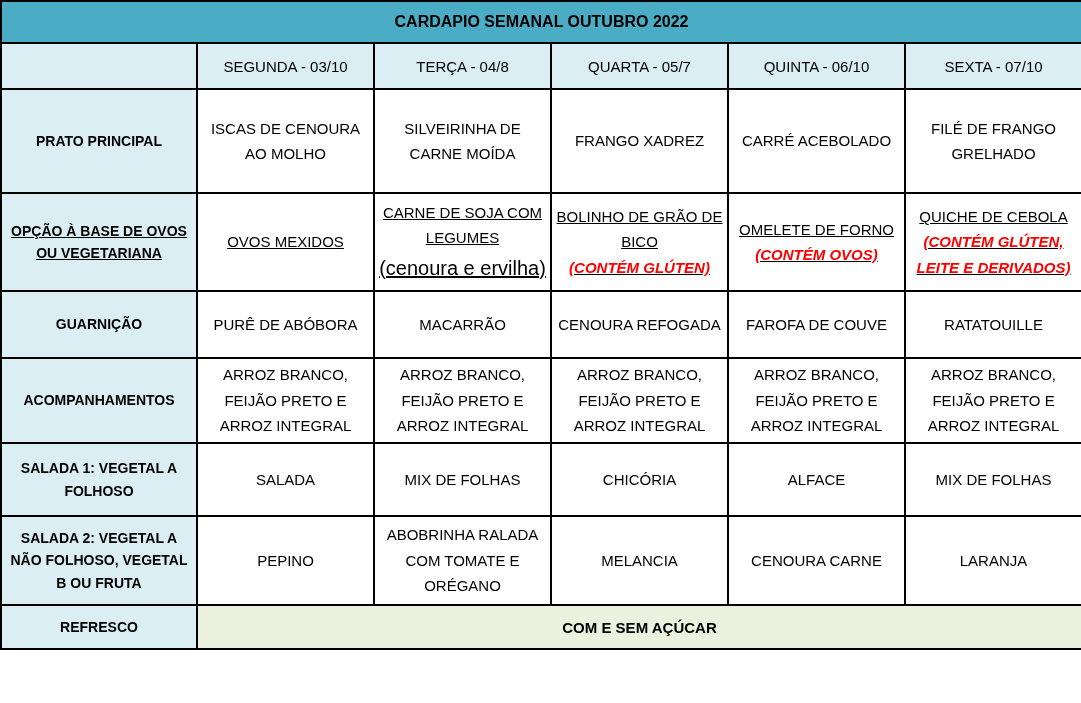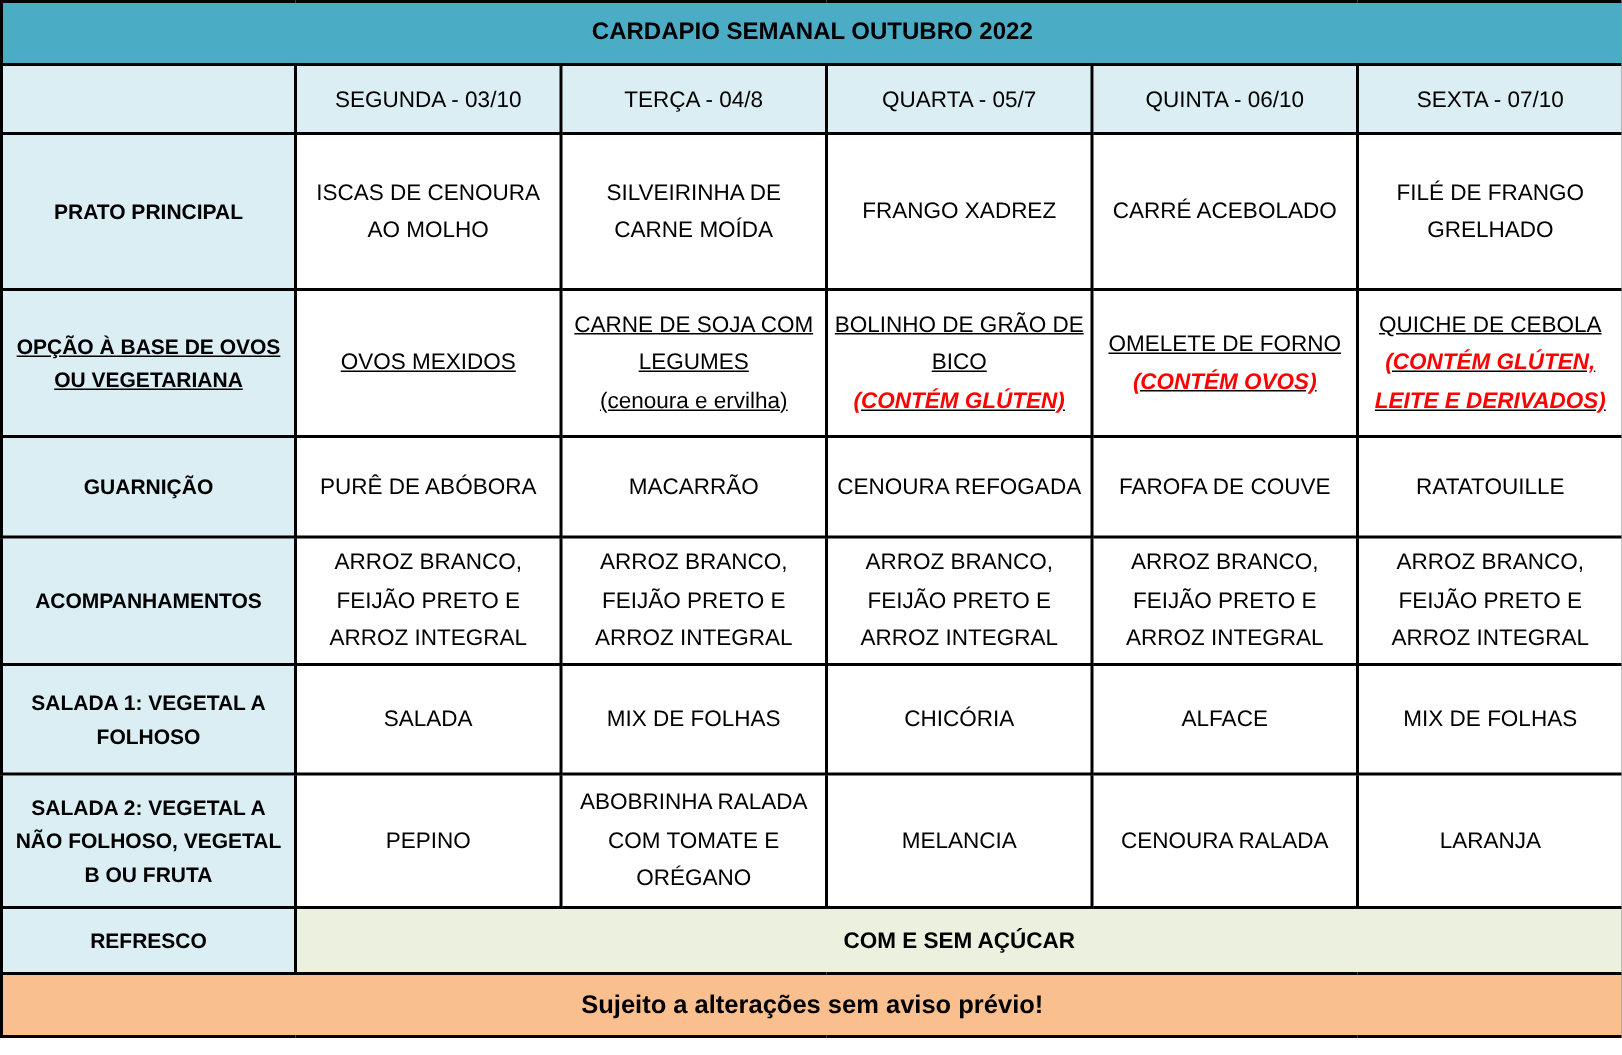--- a/index.html
+++ b/index.html
@@ -49,21 +49,21 @@
     line-height:1.6;
     padding:2px 6px;
   }
   td.menu-cell{
     background:var(--cell_white,#fff);
     font-size:15px;
     font-weight:normal;
     line-height:1.7;
   }
   td.menu-cell .sub-note{
-    font-size:15px;
+    font-size:20px;
     font-weight:normal;
   }
   td.menu-cell .allergen-note{
     color:var(--allergen_red,#FF0000);
     font-weight:bold;
     font-style:italic;
   }
   #menu-body tr:nth-child(1){height:104px;}
   #menu-body tr:nth-child(2){height:98px;text-decoration:underline;}
   #menu-body tr:nth-child(3){height:67px;}
@@ -209,29 +209,26 @@
         <td class="menu-cell">
           <div>PEPINO</div>
         </td>
         <td class="menu-cell">
           <div>ABOBRINHA RALADA COM TOMATE E ORÉGANO</div>
         </td>
         <td class="menu-cell">
           <div>MELANCIA</div>
         </td>
         <td class="menu-cell">
-          <div>CENOURA RALADA</div>
+          <div>CENOURA CARNE</div>
         </td>
         <td class="menu-cell">
           <div>LARANJA</div>
         </td>
       </tr>
     </tbody>
   <tbody>
     <tr class="refresco-row">
       <th class="row-label">REFRESCO</th>
       <td colspan="5" class="refresco-cell">COM E SEM AÇÚCAR</td>
     </tr>
-    <tr class="footer-row">
-      <td colspan="6">Sujeito a alterações sem aviso prévio!</td>
-    </tr>
   </tbody>
 </table>
 
 </body></html>

